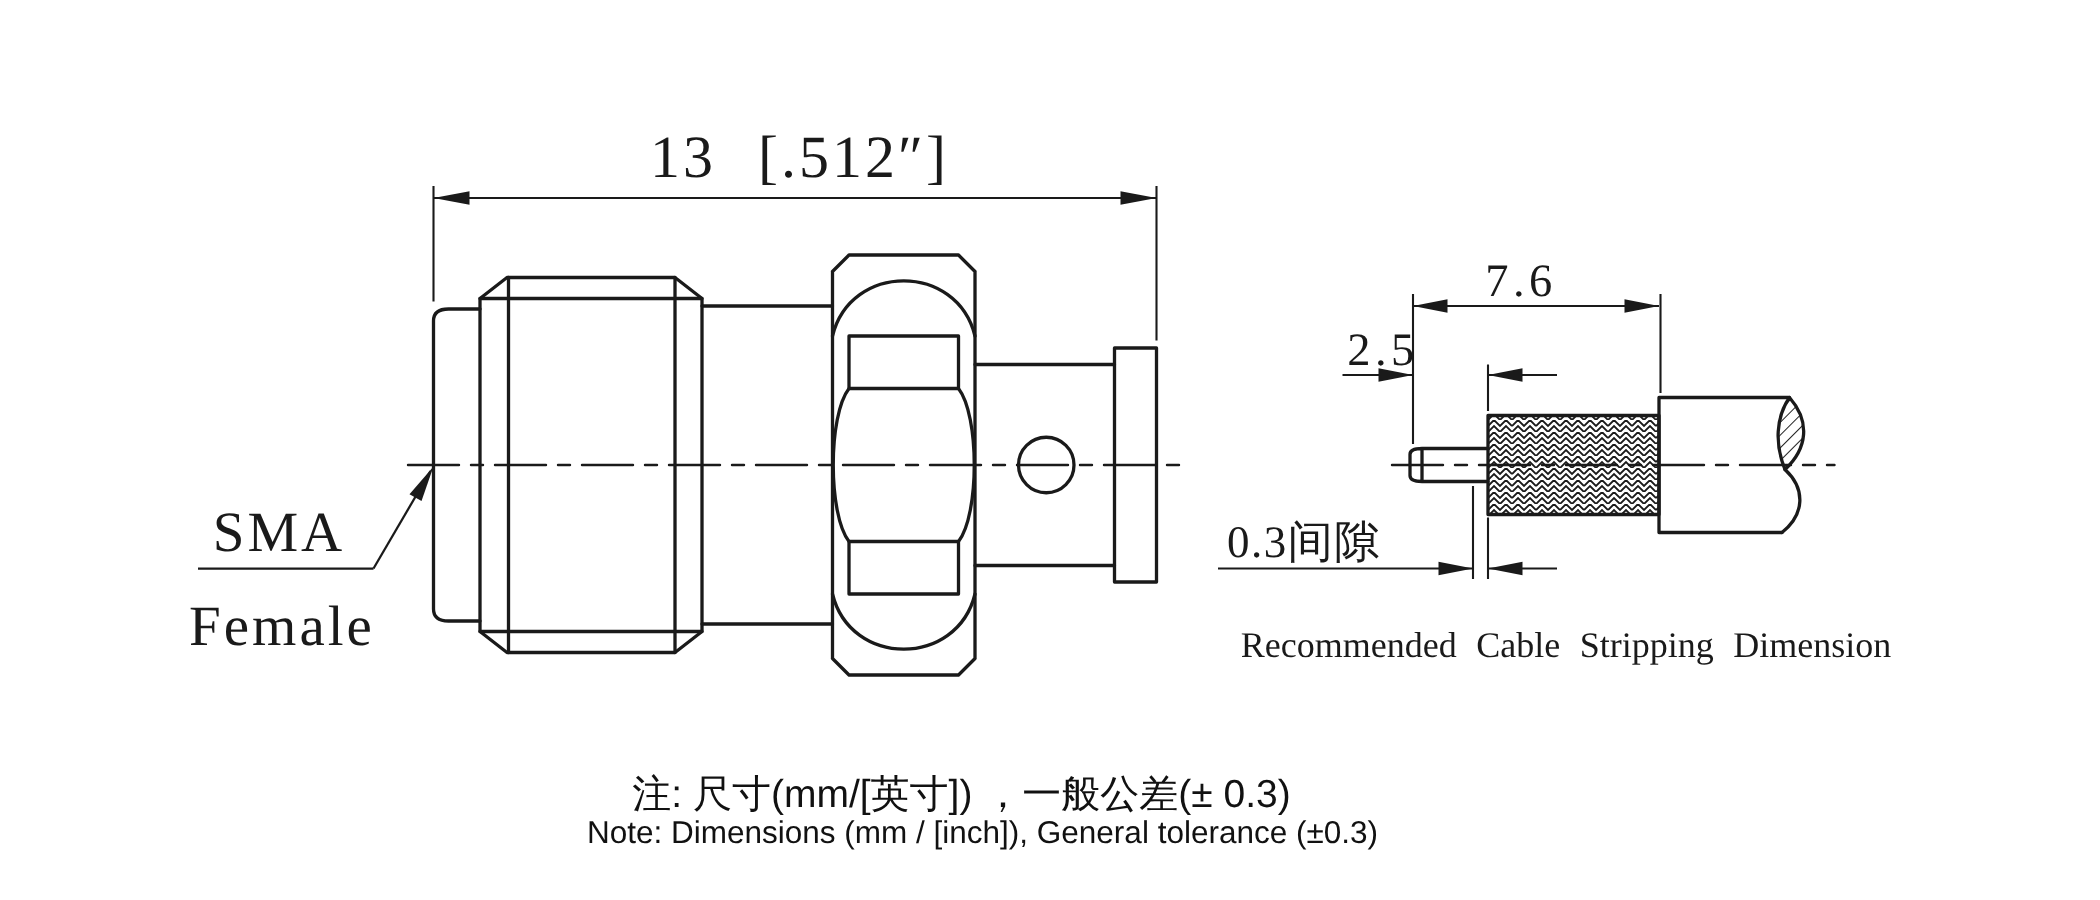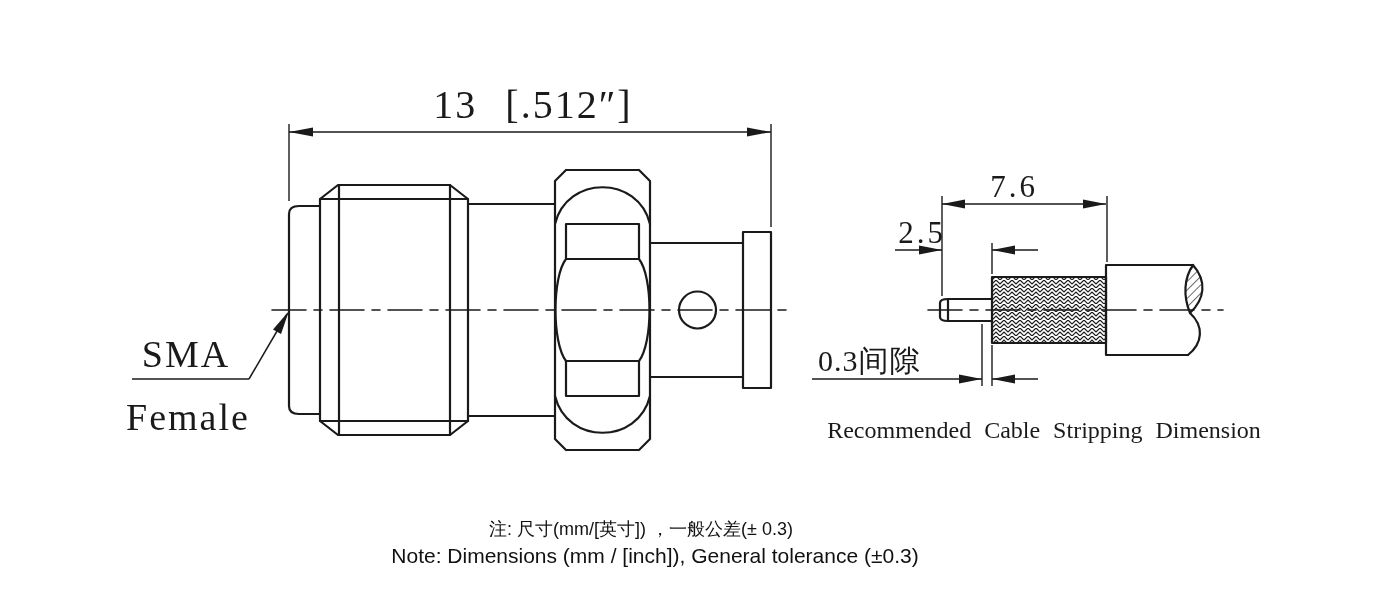--- a/index.html
+++ b/index.html
@@ -7,21 +7,21 @@
           font-family:"Liberation Serif","DejaVu Serif",serif;}
   svg{position:absolute;left:0;top:0;}
   svg text{fill:#1a1a1a;}
   .t-dim13{font-size:40px;letter-spacing:2px;word-spacing:16px;}
   .t-label{font-size:38px;letter-spacing:2px;}
   .t-dim{font-size:31px;letter-spacing:3px;}
   .t-gap{font-size:30px;letter-spacing:1px;}
   .t-caption{font-size:24px;word-spacing:7px;}
   .notes{position:absolute;left:641px;top:516px;transform:translateX(-50%);
          text-align:center;color:#111;font-family:"Liberation Sans","DejaVu Sans",sans-serif;}
-  .note-cn{font-size:18px;line-height:27px;white-space:nowrap;}
+  .note-cn{font-size:26px;line-height:27px;white-space:nowrap;}
   .note-en{font-size:21px;line-height:26px;white-space:nowrap;margin-left:28px;}
 </style>
 </head>
 <body>
 
 <div class="canvas">
   <svg width="1400" height="600" viewBox="0 0 1400 600">
     <defs>
       <pattern id="braid" width="16" height="8" patternUnits="userSpaceOnUse">
         <path d="M0,8 L4,4 L8,8 L12,4 L16,8 M0,4 L4,0 L8,4 L12,0 L16,4" stroke="#1a1a1a" stroke-width="1.2" fill="none"></path>

